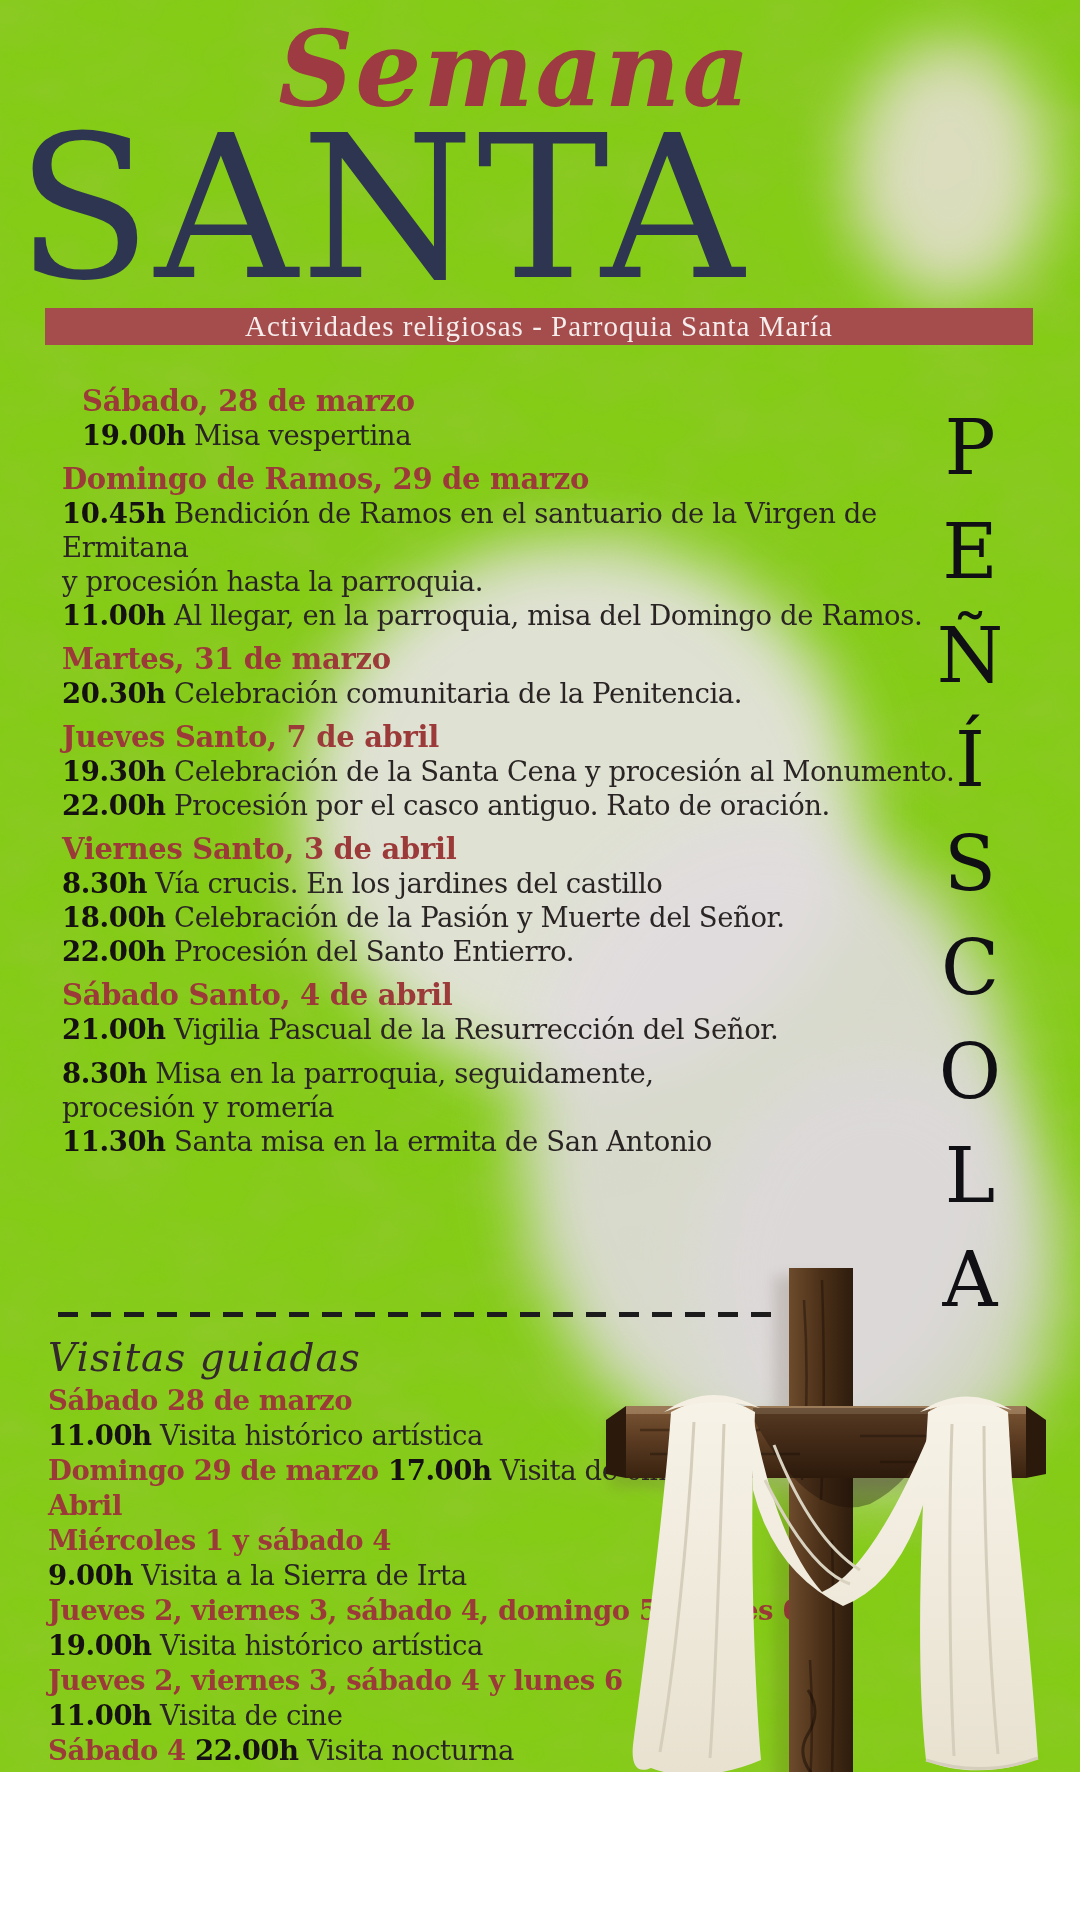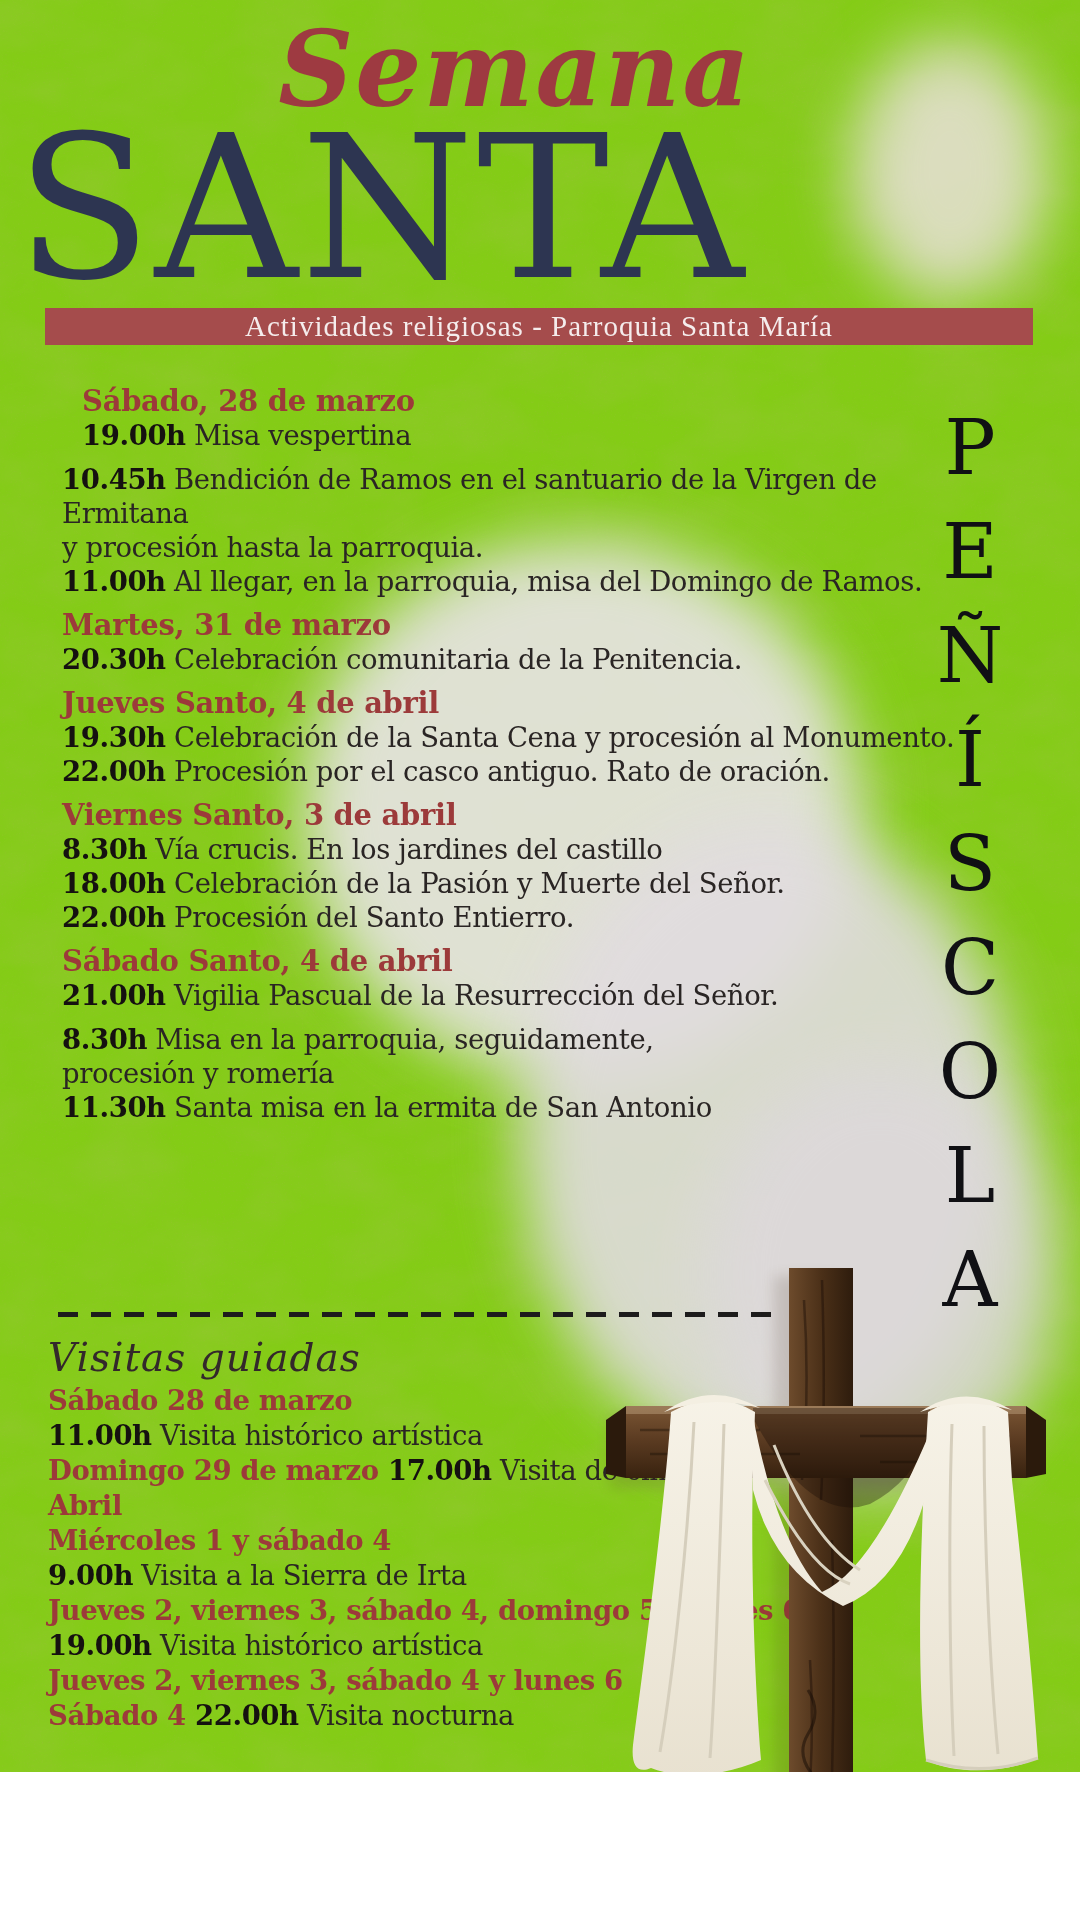--- a/index.html
+++ b/index.html
@@ -130,30 +130,31 @@
       <div>L</div>
       <div>A</div>
     </div>
 
   <div class="schedule" id="schedule">
       <div class="sched-section">
         <div class="sched-heading">Sábado, 28 de marzo</div>
         <div class="sched-event"><span class="t-bold">19.00h</span> Misa vespertina</div>
       </div>
       <div class="sched-section">
+        <div class="sched-heading">Domingo de Ramos, 29 de marzo</div>
         <div class="sched-event"><span class="t-bold">10.45h</span> Bendición de Ramos en el santuario de la Virgen de Ermitana
 y procesión hasta la parroquia.</div>
         <div class="sched-event"><span class="t-bold">11.00h</span> Al llegar, en la parroquia, misa del Domingo de Ramos.</div>
       </div>
       <div class="sched-section">
         <div class="sched-heading">Martes, 31 de marzo</div>
         <div class="sched-event"><span class="t-bold">20.30h</span> Celebración comunitaria de la Penitencia.</div>
       </div>
       <div class="sched-section">
-        <div class="sched-heading">Jueves Santo, 4 de abril</div>
+        <div class="sched-heading">Jueves Santo, 7 de abril</div>
         <div class="sched-event"><span class="t-bold">19.30h</span> Celebración de la Santa Cena y procesión al Monumento.</div>
         <div class="sched-event"><span class="t-bold">22.00h</span> Procesión por el casco antiguo. Rato de oración.</div>
       </div>
       <div class="sched-section">
         <div class="sched-heading">Viernes Santo, 3 de abril</div>
         <div class="sched-event"><span class="t-bold">8.30h</span> Vía crucis. En los jardines del castillo</div>
         <div class="sched-event"><span class="t-bold">18.00h</span> Celebración de la Pasión y Muerte del Señor.</div>
         <div class="sched-event"><span class="t-bold">22.00h</span> Procesión del Santo Entierro.</div>
       </div>
       <div class="sched-section">
@@ -174,20 +175,21 @@
     <div id="visits-lines">
         <div class="visit-line"><span class="v-date">Sábado 28 de marzo</span></div>
         <div class="visit-line"><span class="v-time">11.00h</span><span class="v-desc"> Visita histórico artística</span></div>
         <div class="visit-line"><span class="v-date">Domingo 29 de marzo</span><span class="v-time"> 17.00h</span><span class="v-desc"> Visita de cine</span></div>
         <div class="visit-line"><span class="v-date">Abril</span></div>
         <div class="visit-line"><span class="v-date">Miércoles 1 y sábado 4</span></div>
         <div class="visit-line"><span class="v-time">9.00h</span><span class="v-desc"> Visita a la Sierra de Irta</span></div>
         <div class="visit-line"><span class="v-date">Jueves 2, viernes 3, sábado 4, domingo 5 y lunes 6</span></div>
         <div class="visit-line"><span class="v-time">19.00h</span><span class="v-desc"> Visita histórico artística</span></div>
         <div class="visit-line"><span class="v-date">Jueves 2, viernes 3, sábado 4 y lunes 6</span></div>
+        <div class="visit-line"><span class="v-time">11.00h</span><span class="v-desc"> Visita de cine</span></div>
         <div class="visit-line"><span class="v-date">Sábado 4</span><span class="v-time"> 22.00h</span><span class="v-desc"> Visita nocturna</span></div>
       </div>
   </div>
 
   <svg class="cross-art" viewBox="0 0 520 680">
     <defs>
       <linearGradient id="woodH" x1="0" y1="166" x2="0" y2="238" gradientUnits="userSpaceOnUse">
         <stop offset="0" stop-color="#7b5634"></stop>
           <stop offset="0.45" stop-color="#5c3c22"></stop>
           <stop offset="1" stop-color="#38220f"></stop>

